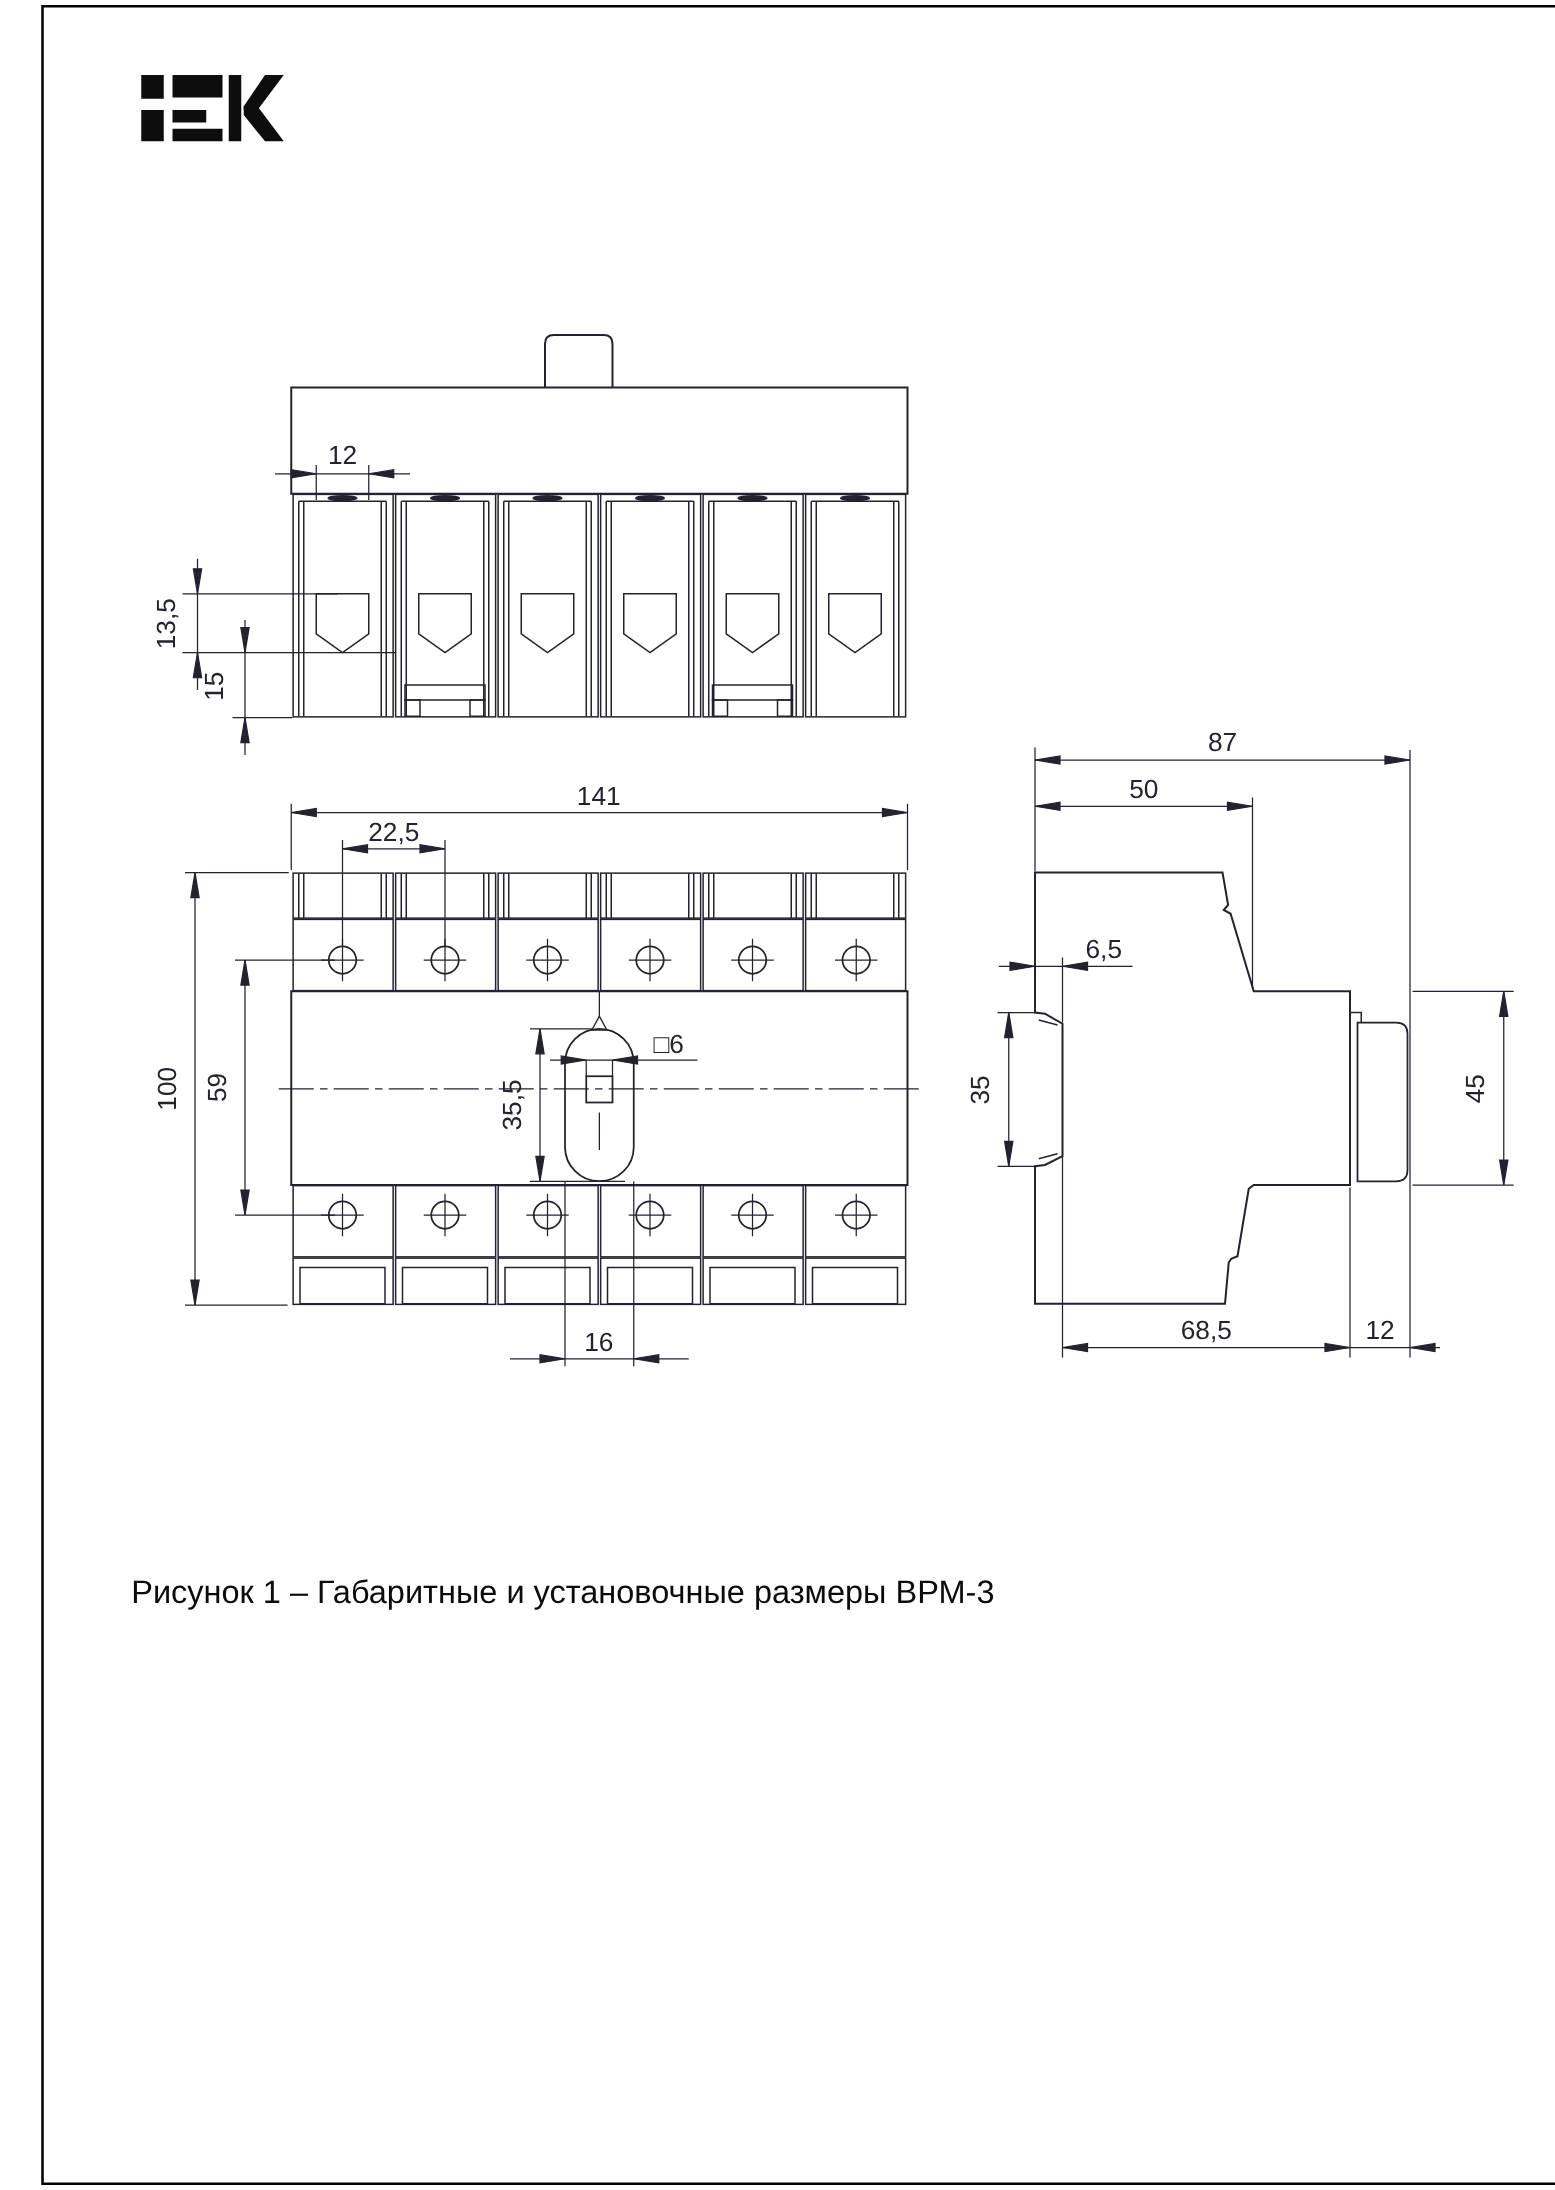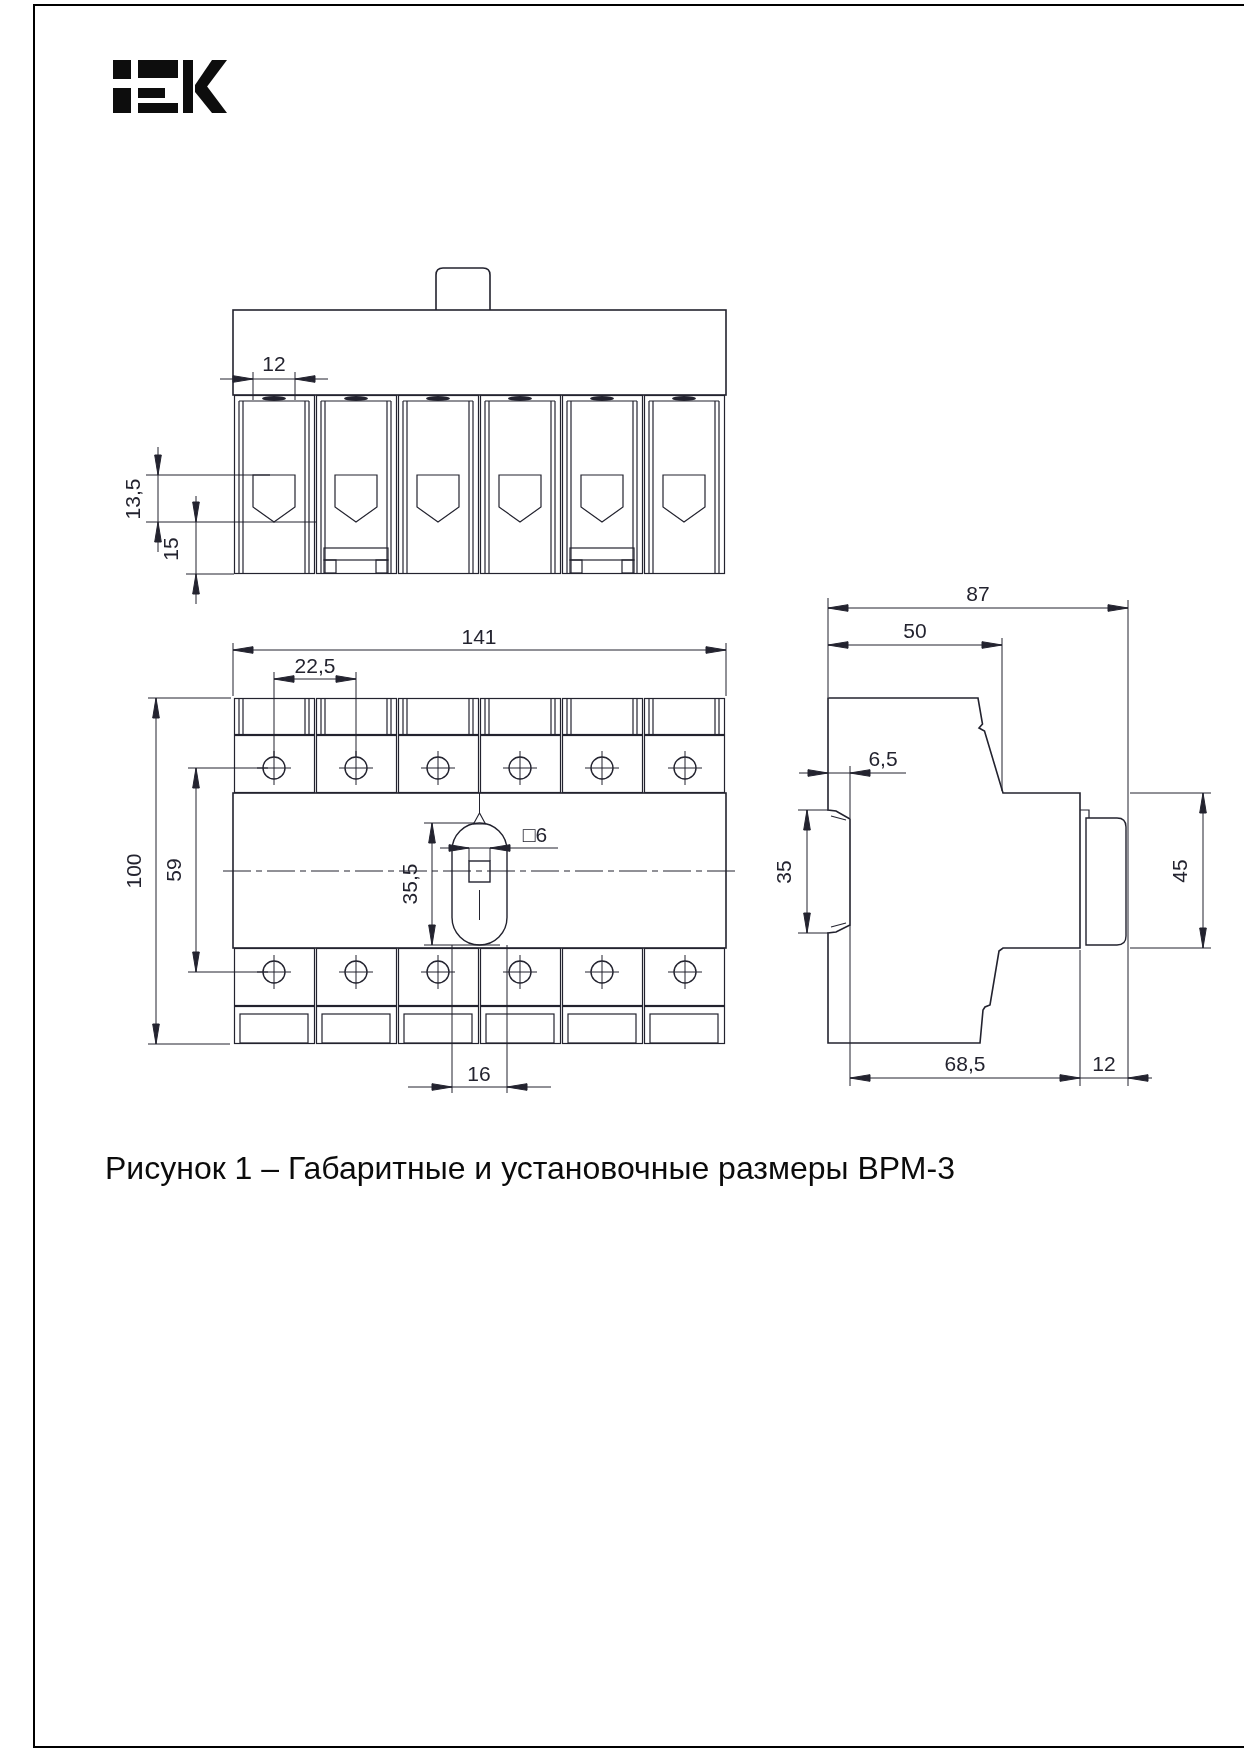--- a/index.html
+++ b/index.html
@@ -1,20 +1,20 @@
 <!DOCTYPE html>
 <html><head>
 <meta charset="utf-8">
 <style>
   html,body{margin:0;padding:0;background:#fff;}
   .page{position:relative;width:1244px;height:1752px;background:#ffffff;overflow:hidden;
         font-family:"Liberation Sans","DejaVu Sans",sans-serif;margin-left:28px;}
   .frame{position:absolute;left:5px;top:4px;right:5px;bottom:4px;border:2px solid #000;}
   svg.drawing{position:absolute;left:0;top:0;}
-  .caption{position:absolute;left:77px;top:1150px;font-size:32px;color:#0b0b0b;
+  .caption{position:absolute;left:77px;top:1258px;font-size:26px;color:#0b0b0b;
            font-family:"Liberation Sans","DejaVu Sans",sans-serif;white-space:nowrap;}
   text{font-family:"Liberation Sans","DejaVu Sans",sans-serif;font-size:21px;fill:#23232f;}
 </style>
 </head>
 <body>
 
 <div class="page">
   <div class="frame"></div>
 
   <svg class="drawing" width="1244" height="1752" viewBox="0 0 1244 1752">

